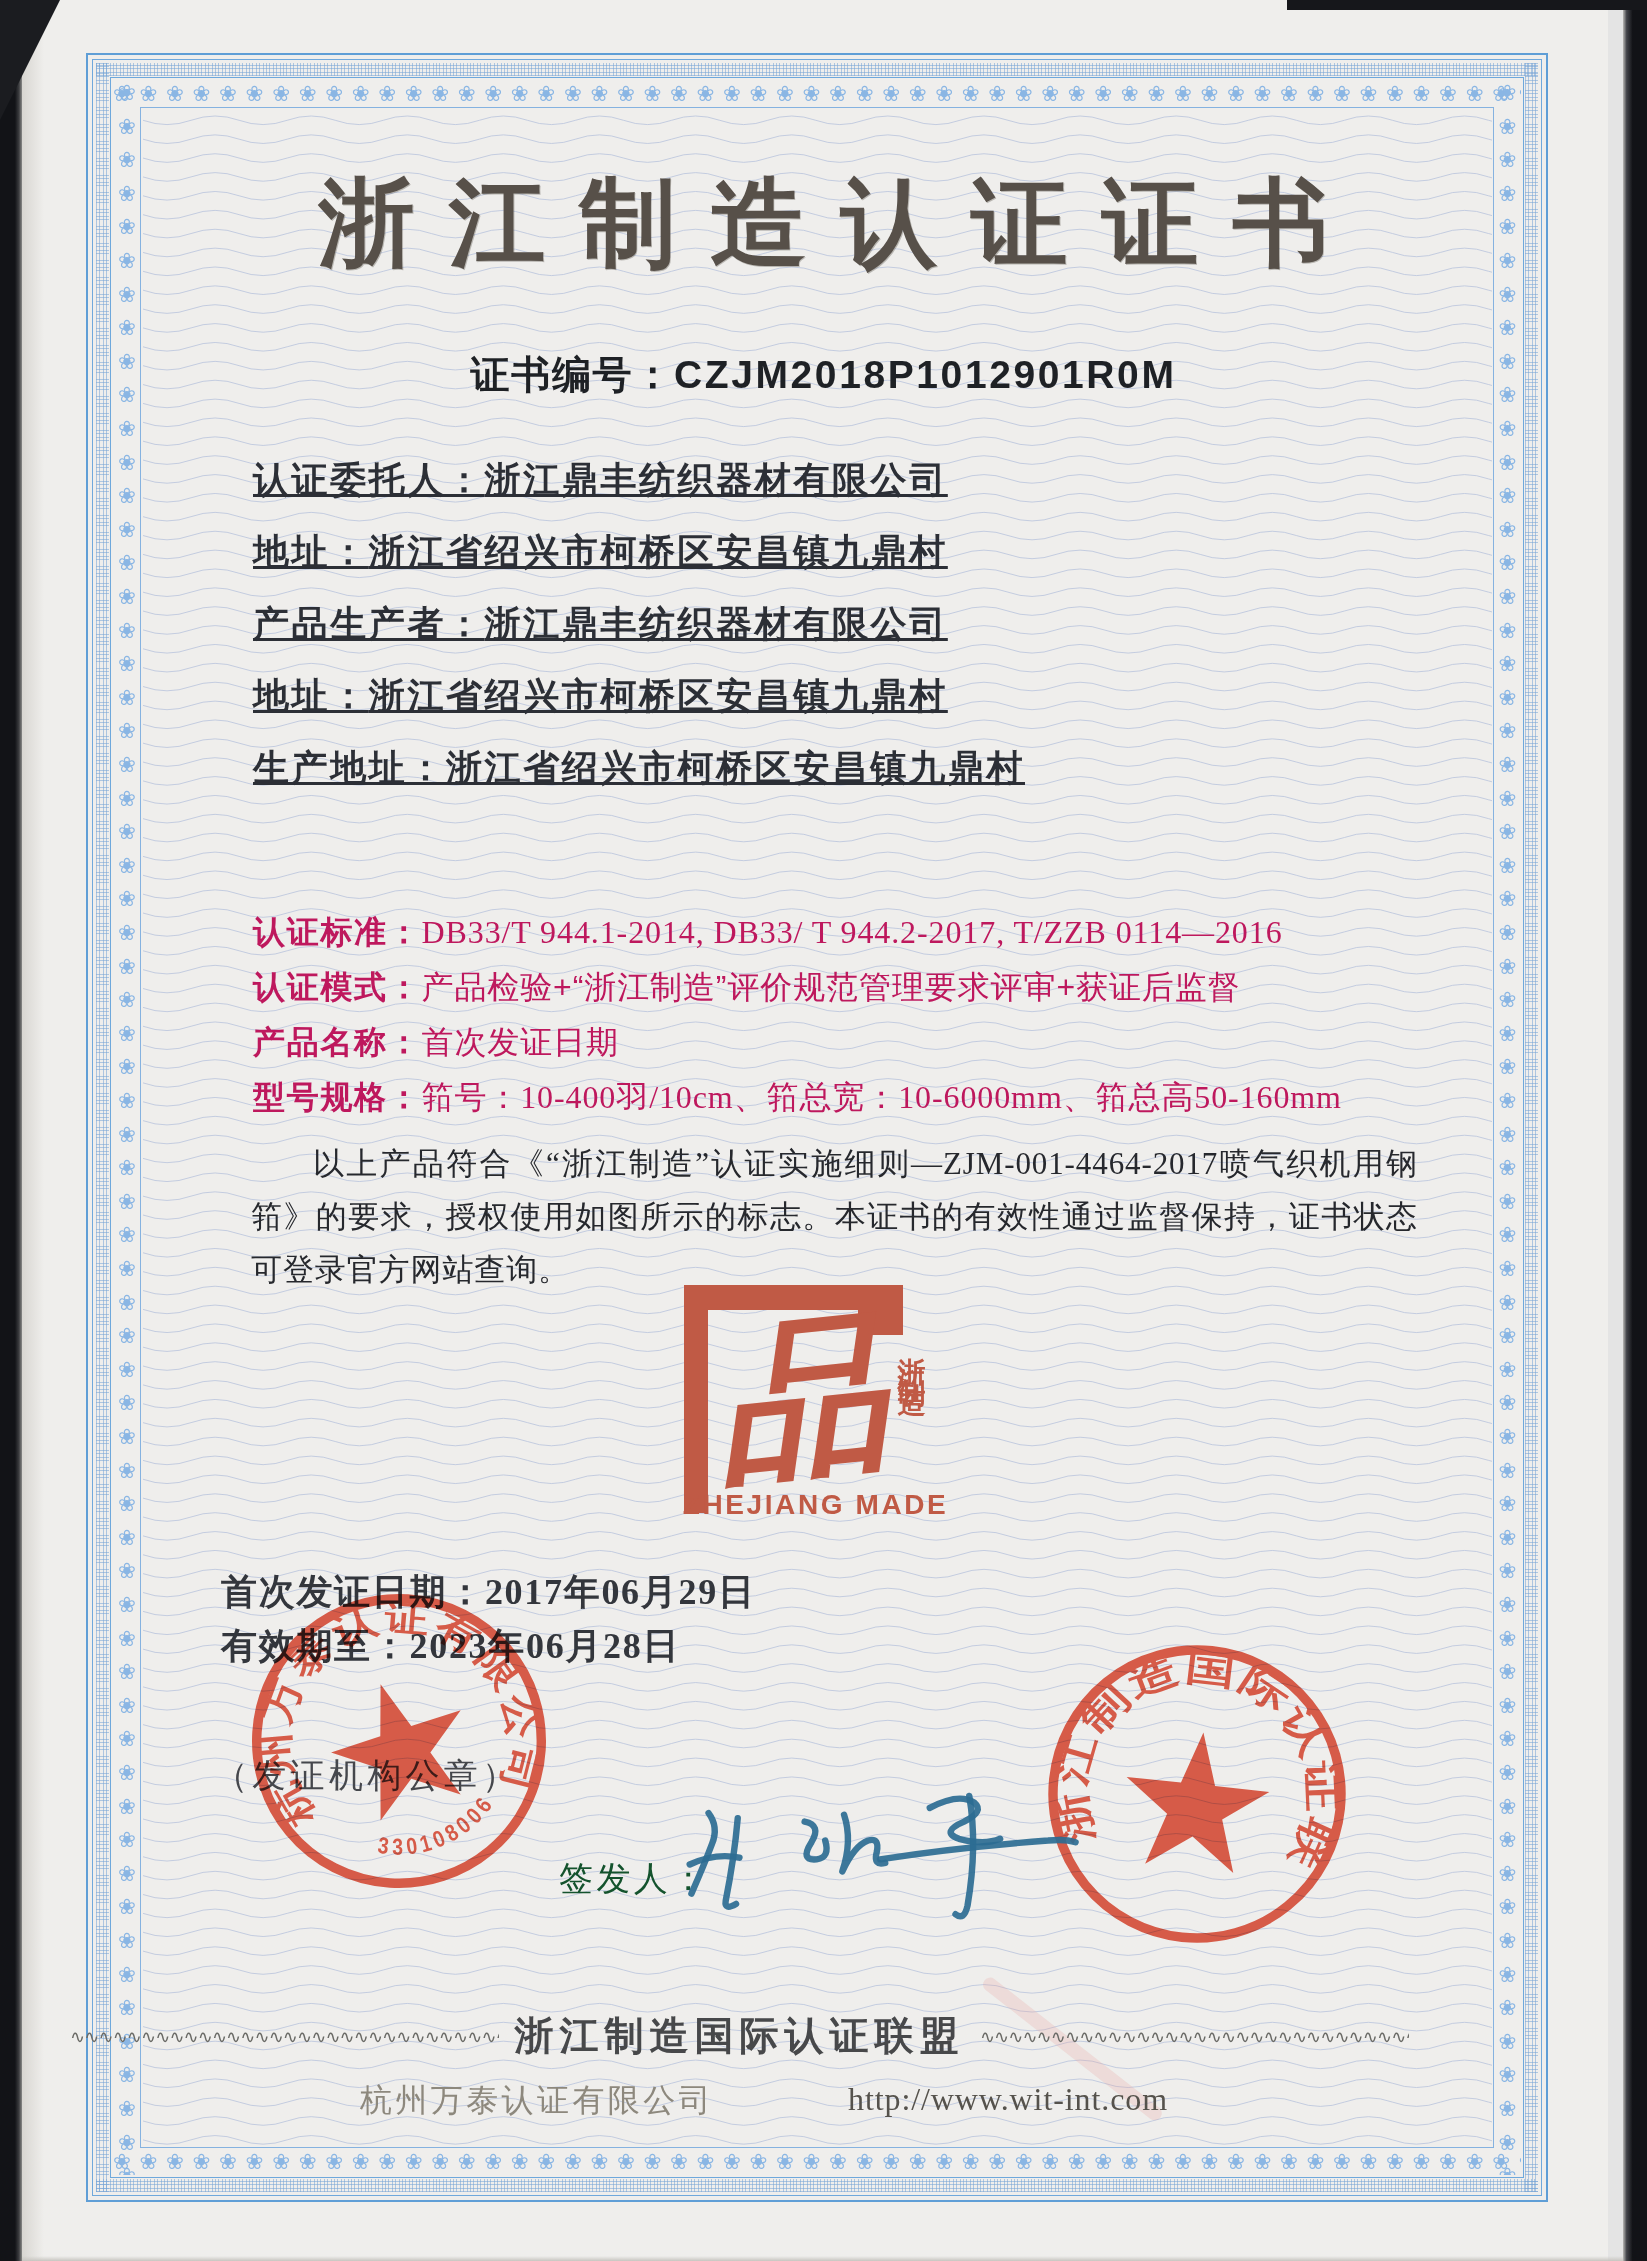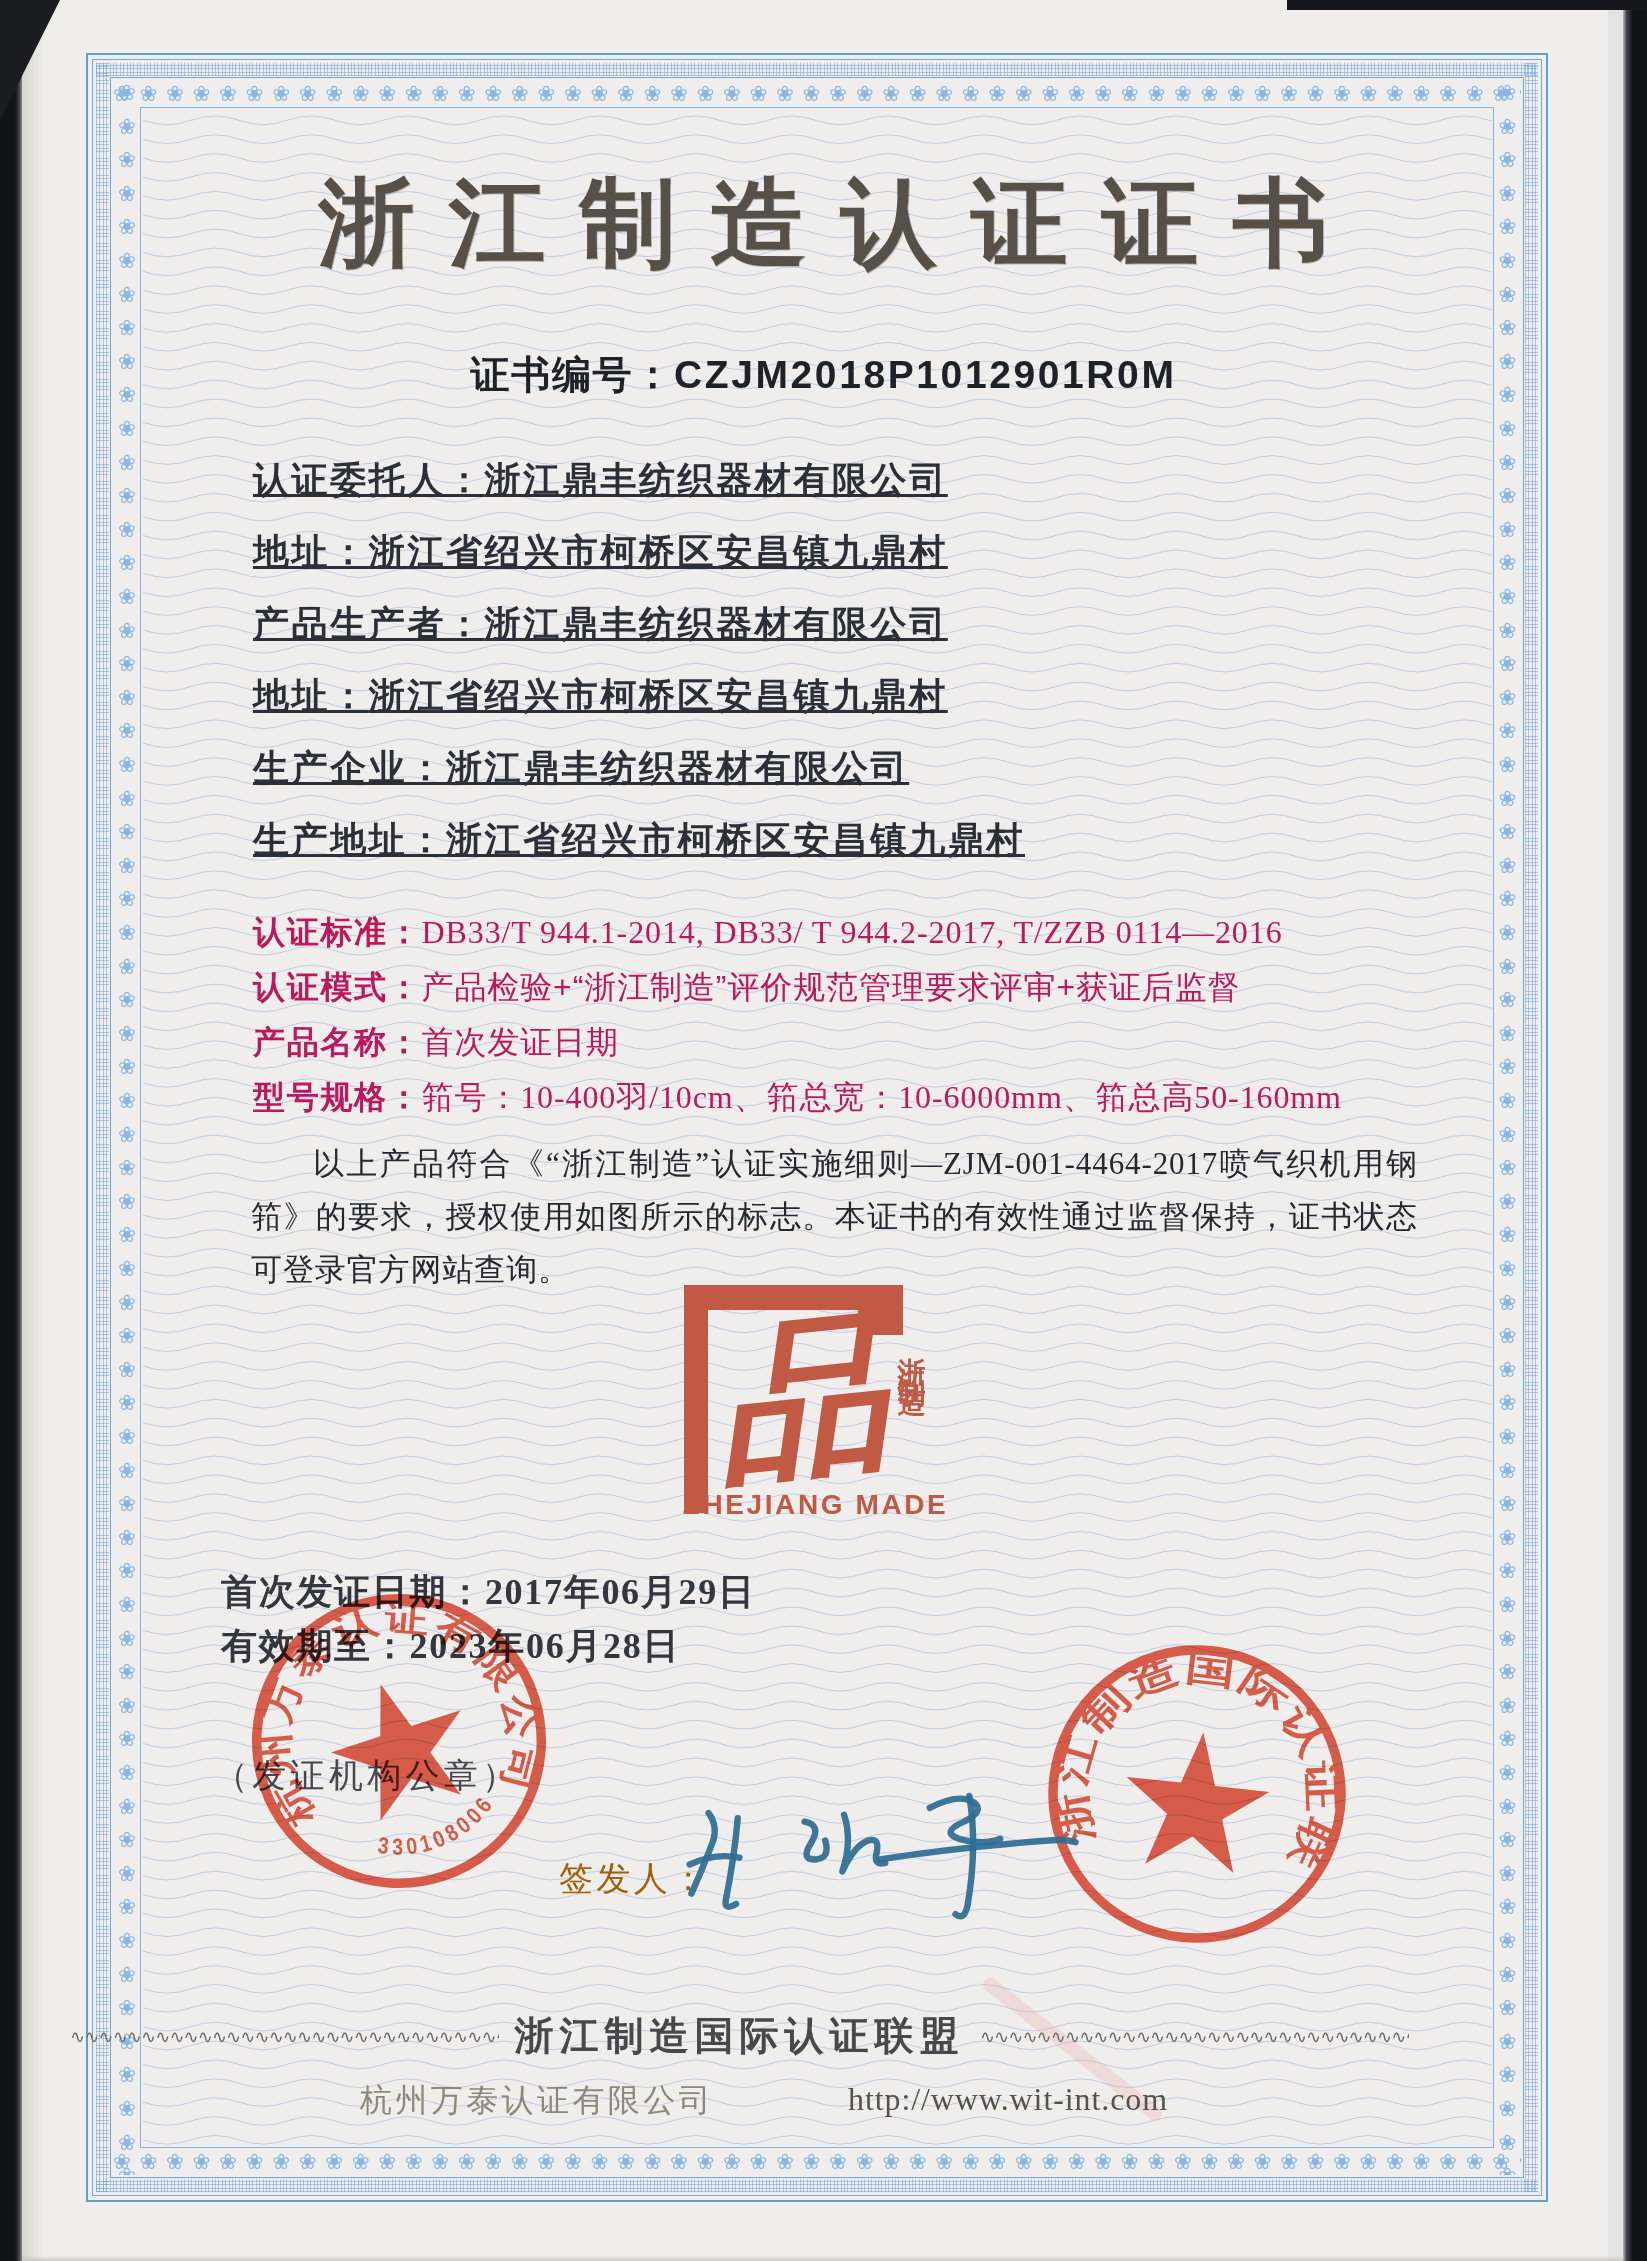--- a/index.html
+++ b/index.html
@@ -68,21 +68,21 @@
   .logo .side{position:absolute;left:211px;top:55px;writing-mode:vertical-rl;
     font-size:28px;font-weight:bold;letter-spacing:10.3px;color:var(--lr);}
   .logo .cap{position:absolute;left:0;top:209px;width:100%;text-align:center;font-size:28px;
     font-weight:bold;letter-spacing:2.6px;color:var(--lr);}
   
   .dates{left:221px;top:1568px;font-family:"Liberation Serif",serif;}
   .dates .row{height:54px;font-size:36px;font-weight:bold;letter-spacing:1.7px;color:#33363c;}
   .sealnote{left:214px;top:1753px;font-family:"Liberation Serif",serif;font-size:34px;
     letter-spacing:4.3px;color:#45474c;}
   .signer{left:559px;top:1856px;font-family:Liberation Mono, monospace;font-size:34px;
-    letter-spacing:3.4px;color:#a16207;}
+    letter-spacing:3.4px;color:#14532d;}
   .sig{left:676px;top:1777px;width:403px;height:163px;z-index:6;}
   .sig path{fill:none;stroke:#2c6d92;stroke-width:7.5;stroke-linecap:round;stroke-linejoin:round;opacity:.92;}
   
   .stamp{position:absolute;z-index:5;mix-blend-mode:multiply;opacity:.9;}
   .stamp text{fill:var(--sr);font-weight:bold;}
   .stamp .ring{fill:none;stroke:var(--sr);stroke-width:11;}
   .stamp .star{fill:var(--sr);}
   .stamp-left{left:243px;top:1585px;transform:rotate(-18deg);}
   .stamp-right{left:1041px;top:1638px;transform:rotate(6deg);}
   
@@ -229,21 +229,20 @@
   <div class="abs title">浙江制造认证证书</div>
   <div class="abs certno">
     <span>证书编号：</span><span class="latin">CZJM2018P1012901R0M</span>
   </div>
 
   <div class="abs info">
     <div class="row"><span>认证委托人：</span><span>浙江鼎丰纺织器材有限公司</span></div>
     <div class="row"><span>地址：</span><span>浙江省绍兴市柯桥区安昌镇九鼎村</span></div>
     <div class="row"><span>产品生产者：</span><span>浙江鼎丰纺织器材有限公司</span></div>
     <div class="row"><span>地址：</span><span>浙江省绍兴市柯桥区安昌镇九鼎村</span></div>
-    <div class="row"><span>生产企业：</span><span>浙江鼎丰纺织器材有限公司</span></div>
     <div class="row"><span>生产地址：</span><span>浙江省绍兴市柯桥区安昌镇九鼎村</span></div>
   </div>
 
   <div class="abs details">
     <div class="row"><span class="lab">认证标准：</span><span class="val serif">DB33/T 944.1-2014, DB33/ T 944.2-2017, T/ZZB 0114—2016</span></div>
     <div class="row"><span class="lab">认证模式：</span><span class="val">产品检验+“浙江制造”评价规范管理要求评审+获证后监督</span></div>
     <div class="row"><span class="lab">产品名称：</span><span class="val">首次发证日期</span></div>
     <div class="row"><span class="lab">型号规格：</span><span class="val serif">筘号：10-400羽/10cm、筘总宽：10-6000mm、筘总高50-160mm</span></div>
   </div>
 

